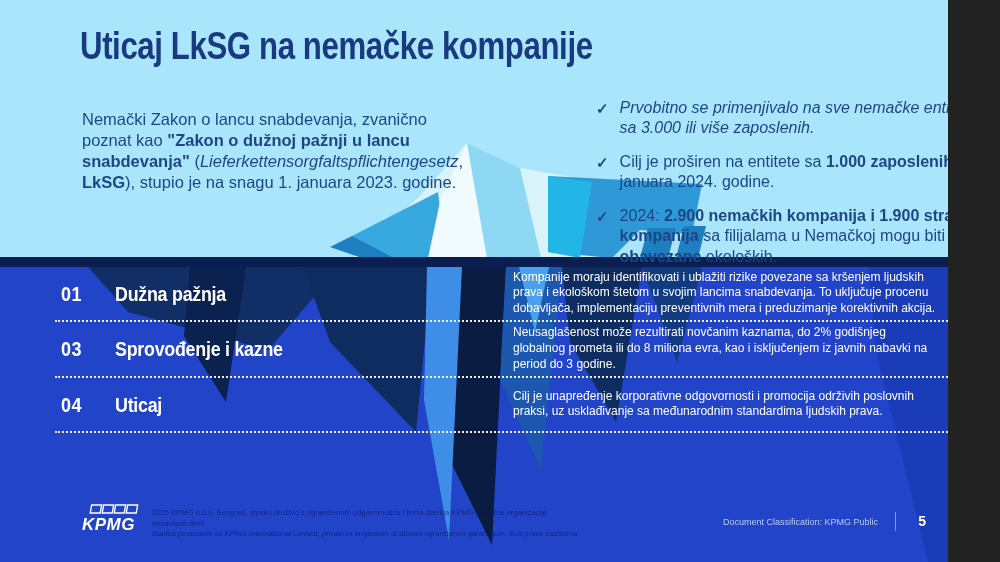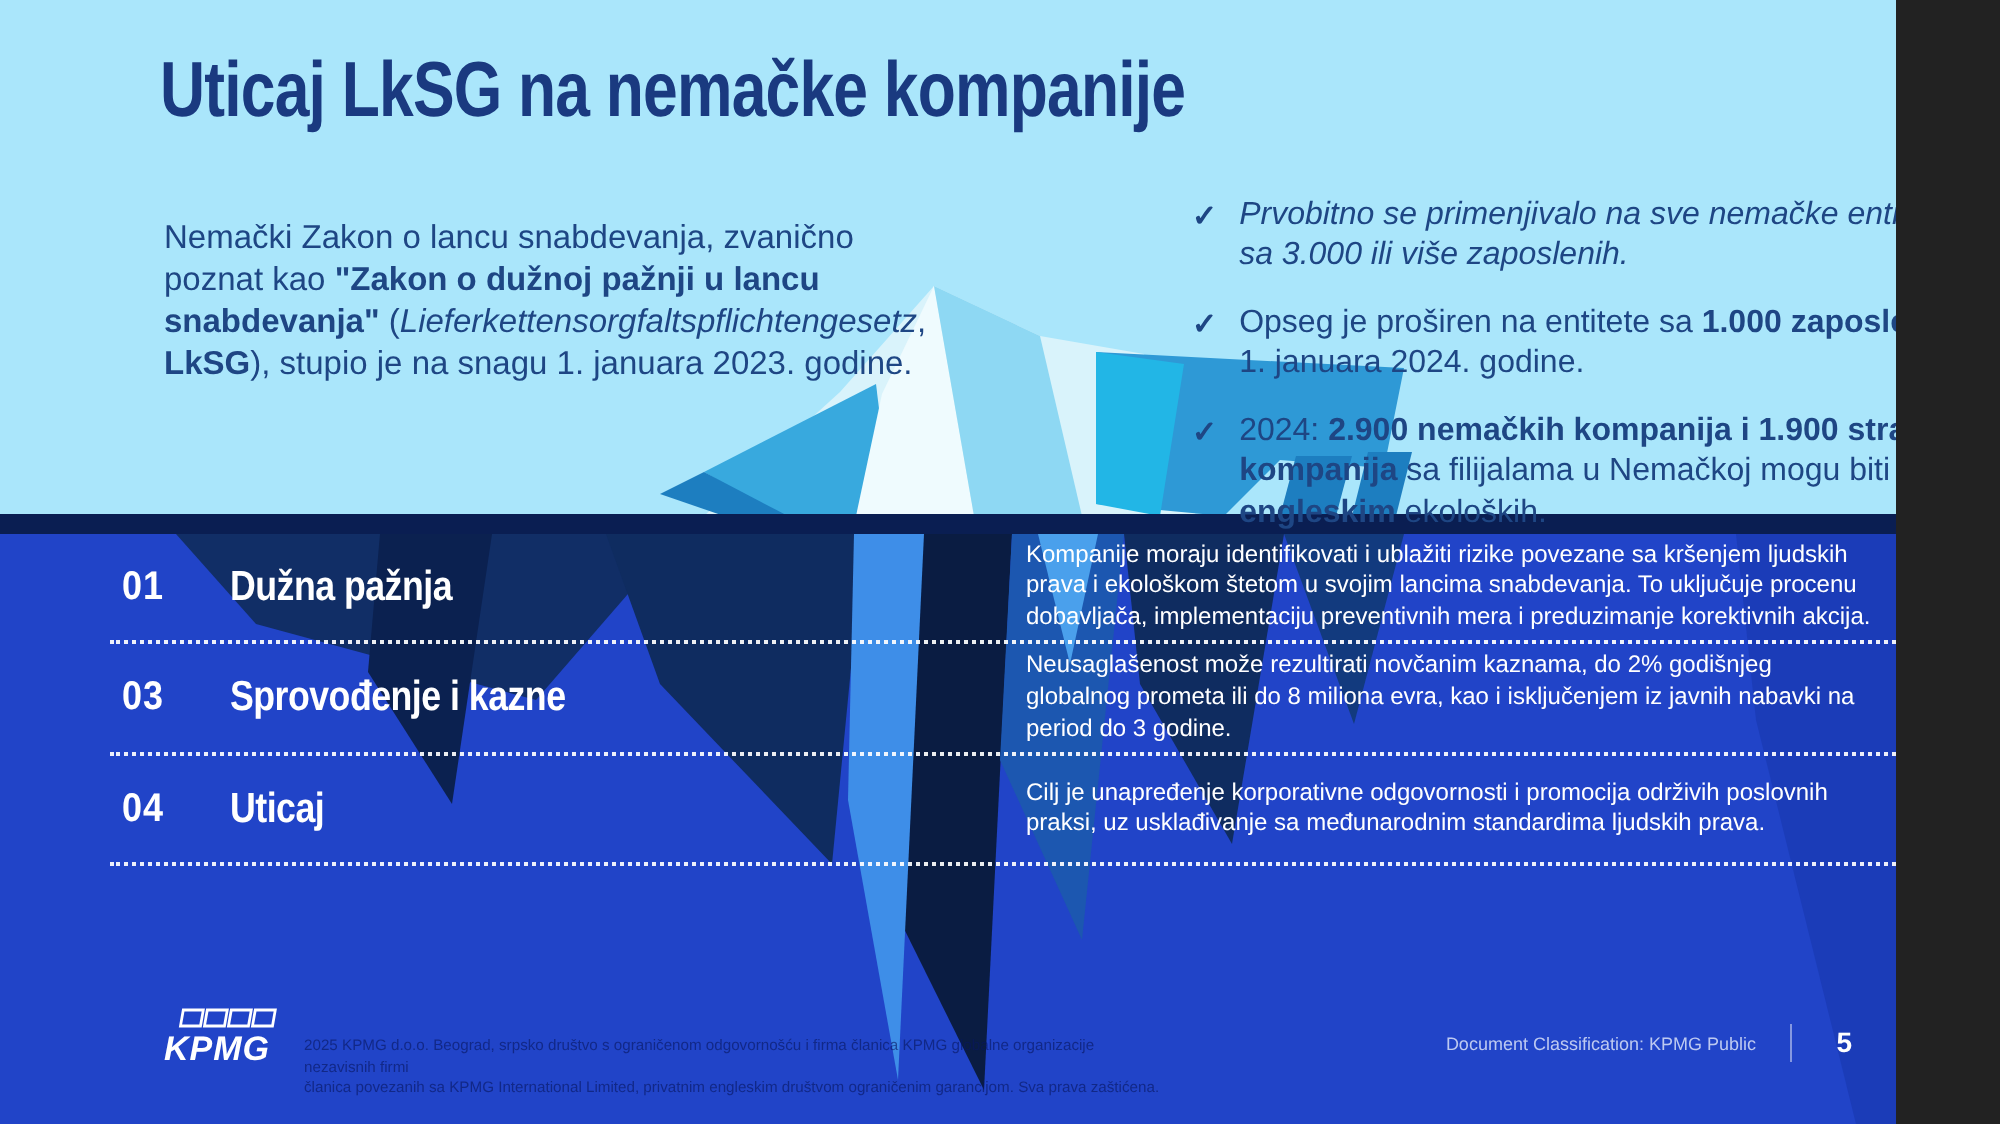--- a/index.html
+++ b/index.html
@@ -40,21 +40,21 @@
     font-size:21px;font-weight:bold;letter-spacing:-0.3px;
   }
   .row .desc{
     position:absolute;left:458px;right:12px;top:50%;
     transform:translateY(-50%);
     font-size:12px;line-height:1.33;
   }
 
   .footer{position:absolute;left:0;top:489px;width:1000px;height:73px;}
   .logo{position:absolute;left:78px;top:14px;}
-  .legal{position:absolute;left:152px;top:29px;width:430px;font-size:7.6px;line-height:1.4;color:rgba(8,22,96,0.62);}
+  .legal{position:absolute;left:152px;top:19px;width:430px;font-size:7.6px;line-height:1.4;color:rgba(8,22,96,0.62);}
   .legal span{display:block;}
   .classification{position:absolute;right:122px;top:28px;font-size:9px;color:#bdc9f1;padding-left:40px;}
   .footer-divider{position:absolute;right:104px;top:23px;width:1px;height:19px;background:rgba(255,255,255,0.45);}
   .page-number{position:absolute;right:74px;top:24px;font-size:14px;font-weight:bold;color:#fff;}
 </style>
 </head>
 <body>
 
 <div class="slide">
 
@@ -96,25 +96,25 @@
     <p><span>Nemački Zakon o lancu snabdevanja, zvanično poznat kao </span><span class="b">"Zakon o dužnoj pažnji u lancu snabdevanja"</span><span> (</span><span class="i">Lieferkettensorgfaltspflichtengesetz</span><span>, </span><span class="b">LkSG</span><span>), stupio je na snagu 1. januara 2023. godine.</span></p>
   </div>
 
   <div class="bullets">
     <div class="bullet">
       <span class="check">✓</span>
       <span><span class="i">Prvobitno se primenjivalo na sve nemačke entitete sa 3.000 ili više zaposlenih.</span></span>
     </div>
     <div class="bullet">
       <span class="check">✓</span>
-      <span><span>Opseg je proširen na entitete sa </span><span class="b">1.000 zaposlenih</span><span> 1. januara 2024. godine.</span></span>
+      <span><span>Cilj je proširen na entitete sa </span><span class="b">1.000 zaposlenih</span><span> 1. januara 2024. godine.</span></span>
     </div>
     <div class="bullet">
       <span class="check">✓</span>
-      <span><span>2024: </span><span class="b">2.900 nemačkih kompanija i 1.900 stranih kompanija</span><span> sa filijalama u Nemačkoj mogu biti </span><span class="b">engleskim</span><span> ekoloških.</span></span>
+      <span><span>2024: </span><span class="b">2.900 nemačkih kompanija i 1.900 stranih kompanija</span><span> sa filijalama u Nemačkoj mogu biti </span><span class="b">obavezane</span><span> ekoloških.</span></span>
     </div>
   </div>
 
   <div class="rows">
     <div class="row">
       <span class="num">01</span>
       <span class="label">Dužna pažnja</span>
       <span class="desc">Kompanije moraju identifikovati i ublažiti rizike povezane sa kršenjem ljudskih prava i ekološkom štetom u svojim lancima snabdevanja. To uključuje procenu dobavljača, implementaciju preventivnih mera i preduzimanje korektivnih akcija.</span>
     </div>
     <div class="row">

